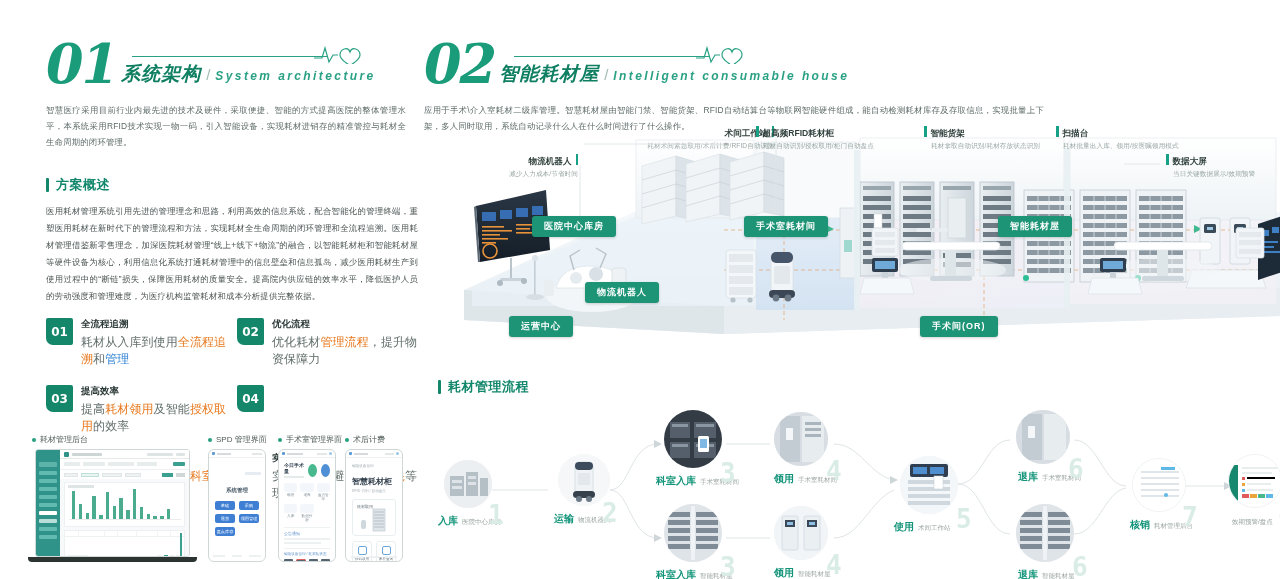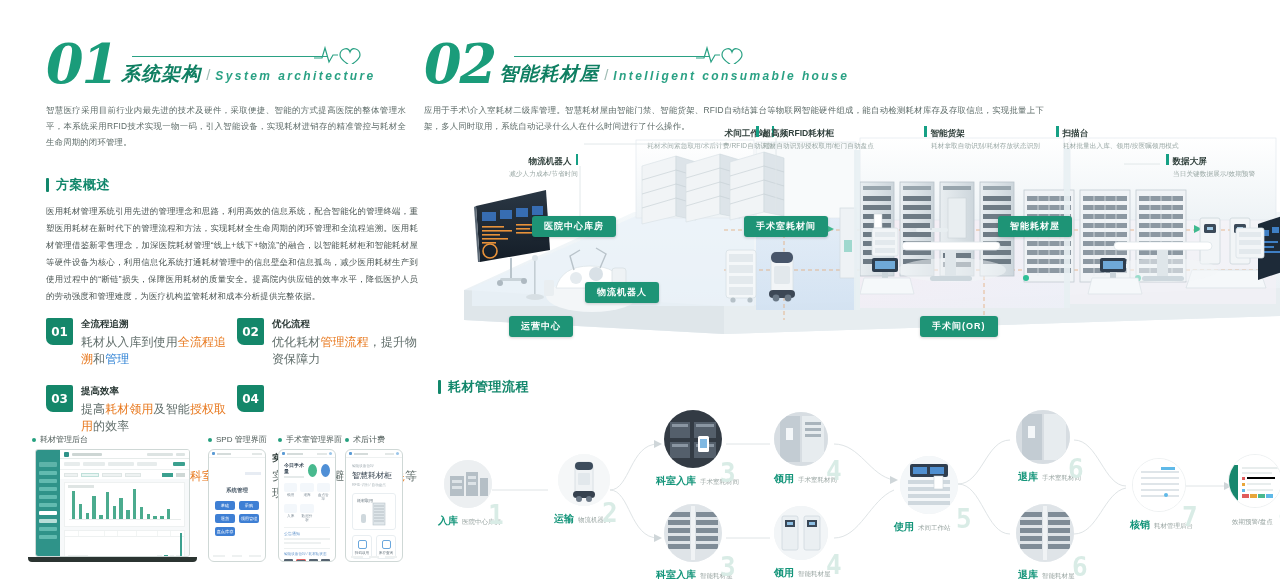--- a/index.html
+++ b/index.html
@@ -376,21 +376,21 @@
   <div class="phone" style="left:345px;top:449px;width:58px;height:113px;">
     <div style="height:8px;border-bottom:1px solid #eef1f1;display:flex;align-items:center;padding:0 3px;gap:2px;">
       <div style="width:3px;height:3px;background:#5b9bd5;border-radius:1px;"></div>
       <div style="width:14px;height:2px;background:#d5dcdb;"></div>
       <div style="flex:1"></div>
         <div style="width:9px;height:2px;background:#e3e8e7;"></div>
       <div style="width:3px;height:3px;background:#9cc6ea;border-radius:50%;"></div>
     </div>
     <div style="padding:6px 6px 0 6px;">
       <div style="font-size:3.6px;color:#9aa6ad;">智能设备管理</div>
-      <div style="font-size:8px;font-weight:normal;color:#2f3d4a;margin-top:2px;">智慧耗材柜</div>
+      <div style="font-size:8px;font-weight:bold;color:#2f3d4a;margin-top:8px;">智慧耗材柜</div>
       <div style="font-size:3.6px;color:#a7b2b8;margin-top:2px;">RFID 识别 / 自动盘点</div>
     </div>
     <div style="margin:6px 6px 0 6px;border:1px solid #e9eef1;border-radius:3px;height:37px;position:relative;padding:4px;">
       <div style="font-size:4px;color:#5f6e78;">耗材取用</div>
       <svg width="16" height="24" viewBox="0 0 16 24" style="position:absolute;right:8px;bottom:3px;">
         <rect x="2" y="1" width="12" height="22" fill="#dfe6ea" stroke="#b9c4ca" stroke-width="0.6"></rect>
         <g stroke="#8e9ba3" stroke-width="0.5">
           <line x1="3" y1="4" x2="13" y2="4"></line>
             <line x1="3" y1="7" x2="13" y2="7"></line>
           <line x1="3" y1="10" x2="13" y2="10"></line>

